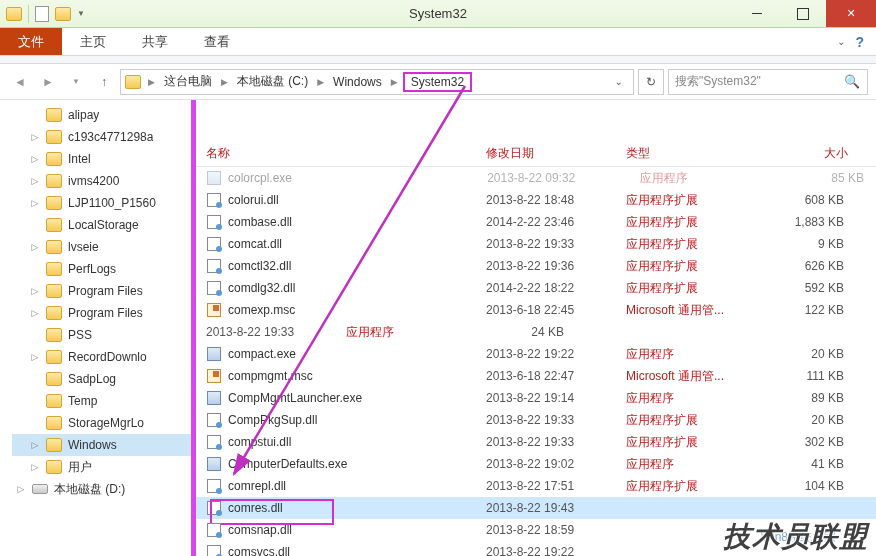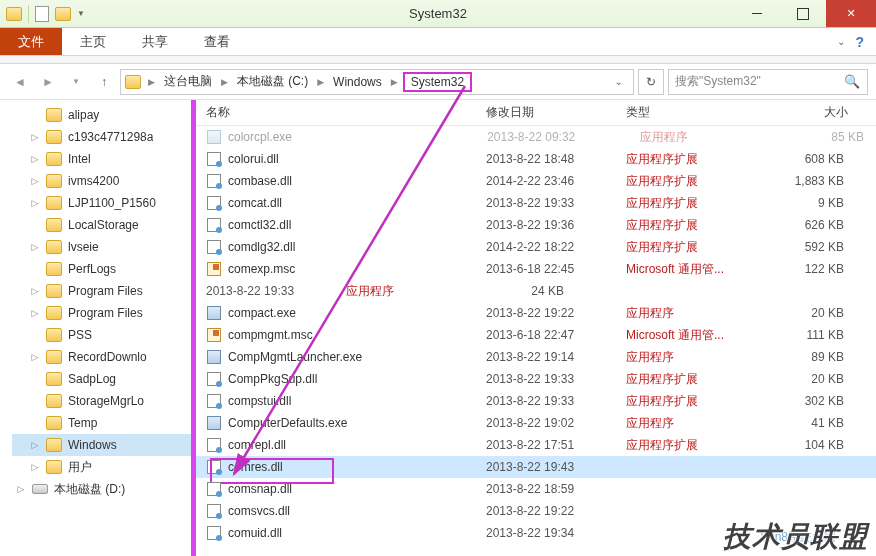--- a/index.html
+++ b/index.html
@@ -45,21 +45,21 @@
 .tree-item { display: flex; align-items: center; height: 22px; padding: 0 4px; gap: 6px; color: #333; cursor: default; }
 .tree-item .arrow { width: 10px; font-size: 9px; color: #888; text-align: center; }
 .tree-item .arrow.none { visibility: hidden; }
 .tree-item .fico { width: 16px; height: 14px; background: linear-gradient(#ffe9a6,#f5c955); border-radius: 2px; border: 1px solid #d4a830; flex-shrink: 0; }
 .tree-item .dico { width: 16px; height: 10px; background: linear-gradient(#eee,#ccc); border: 1px solid #999; border-radius: 2px; position: relative; flex-shrink: 0; }
 .tree-item.selected { background: #cde6f7; }
 .tree-item.level1 { padding-left: 18px; }
 .tree-item .label { white-space: nowrap; overflow: hidden; text-overflow: ellipsis; }
 
 .file-list { flex: 1; background: #fff; overflow: hidden; display: flex; flex-direction: column; }
-.columns { display: flex; height: 26px; border-bottom: 1px solid #e8e8e8; align-items: center; color: #404040; padding-left: 10px; }
+.columns { display: flex; height: 26px; border-bottom: 1px solid #e8e8e8; align-items: center; color: #b91c1c; padding-left: 10px; margin-top: 41px; }
 .columns > div { padding: 0 8px 0 0; }
 .col-name { width: 280px; }
 .col-date { width: 140px; }
 .col-type { width: 150px; }
 .col-size { width: 80px; text-align: right; }
 .rows { flex: 1; overflow-y: scroll; }
 .row { display: flex; height: 22px; align-items: center; padding-left: 10px; color: #333; }
 .row.sel { background: #cde8ff; }
 .row.hl { position: relative; }
 .row.hl .name-cell::after { content: ""; position: absolute; left: 4px; top: -1px; width: 120px; height: 22px; border: 2px solid #d030d0; pointer-events: none; }
@@ -203,26 +203,26 @@
         <span class="label">RecordDownlo</span>
       </div>
       <div class="tree-item level1">
         <span class="arrow none">▷</span>
         <span class="fico"></span>
         <span class="label">SadpLog</span>
       </div>
       <div class="tree-item level1">
         <span class="arrow none">▷</span>
         <span class="fico"></span>
+        <span class="label">Temp</span>
+      </div>
+      <div class="tree-item level1">
+        <span class="arrow none">▷</span>
+        <span class="fico"></span>
         <span class="label">StorageMgrLo</span>
-      </div>
-      <div class="tree-item level1">
-        <span class="arrow none">▷</span>
-        <span class="fico"></span>
-        <span class="label">Temp</span>
       </div>
       <div class="tree-item level1 selected">
         <span class="arrow ">▷</span>
         <span class="fico"></span>
         <span class="label">Windows</span>
       </div>
       <div class="tree-item level1">
         <span class="arrow ">▷</span>
         <span class="fico"></span>
         <span class="label">用户</span>

